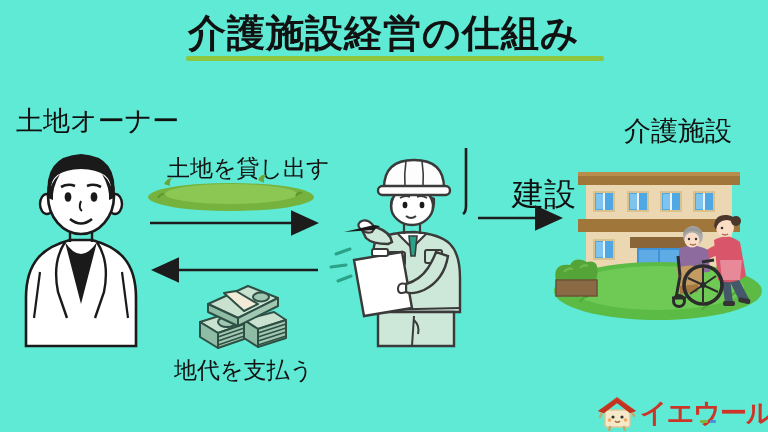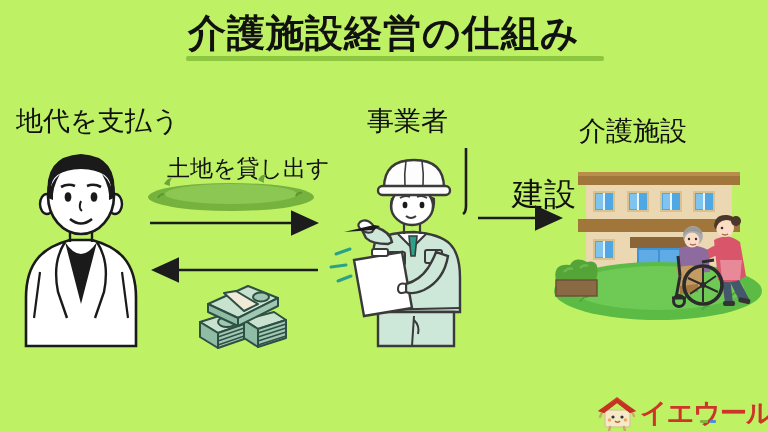--- a/index.html
+++ b/index.html
@@ -1,31 +1,31 @@
 <!DOCTYPE html>
 <html><head>
 <meta charset="utf-8">
 <style>
   html,body{margin:0;padding:0;background:#fff;}
   .canvas{
-    position:relative;width:768px;height:432px;background:#bef264;overflow:hidden;
+    position:relative;width:768px;height:432px;background:#5eead4;overflow:hidden;
     font-family:"DejaVu Sans","Liberation Sans",sans-serif;color:#1c1c1c;
   }
   .abs{position:absolute;}
   .title{
     left:0;right:0;top:8px;text-align:center;
     font-size:38px;font-weight:900;letter-spacing:1px;color:#111;
   }
   .title-underline{
     left:186px;top:56px;width:418px;height:5px;background:#8dc63f;border-radius:2px;
   }
   .entity-label{font-size:27px;font-weight:500;color:#111;white-space:nowrap;}
   .lbl-owner{left:16px;top:103px;}
   .lbl-operator{left:367px;top:103px;}
-  .lbl-facility{left:579px;top:113px;font-family:Liberation Serif, serif;}
+  .lbl-facility{left:624px;top:113px;font-family:Liberation Serif, serif;}
   .flow-label{font-size:23px;color:#111;white-space:nowrap;}
   .lbl-lend{left:167px;top:153px;}
   .lbl-pay{left:174px;top:355px;}
   .lbl-build{left:512px;top:173px;font-size:32px;color:#111;white-space:nowrap;}
   .logo{left:596px;top:393px;width:168px;height:38px;}
   .logo-text{
     position:absolute;left:44px;top:2px;font-size:27px;font-weight:900;
     color:#cc3527;letter-spacing:-1px;white-space:nowrap;
   }
   .logo-mark-green{position:absolute;left:104px;top:27px;width:8px;height:3px;background:#7cb63f;border-radius:1px;}
@@ -33,25 +33,25 @@
   svg{display:block;}
 </style>
 </head>
 <body>
 
 <div class="canvas">
 
   <div class="abs title">介護施設経営の仕組み</div>
   <div class="abs title-underline"></div>
 
-  <div class="abs entity-label lbl-owner">地代を支払う</div>
-  <div class="abs entity-label lbl-operator">事業者</div>
+  <div class="abs entity-label lbl-owner">土地オーナー</div>
   <div class="abs entity-label lbl-facility">介護施設</div>
 
   <div class="abs flow-label lbl-lend">土地を貸し出す</div>
+  <div class="abs flow-label lbl-pay">地代を支払う</div>
   <div class="abs lbl-build">建設</div>
 
   <svg class="abs" style="left:0;top:0" width="768" height="432" viewBox="0 0 768 432">
     <defs>
       <marker id="ah" markerWidth="11" markerHeight="10" refX="9" refY="5" orient="auto">
         <path d="M0,0 L11,5 L0,10 z" fill="#1c1c1c"></path>
       </marker>
     </defs>
     <line x1="150" y1="223" x2="314" y2="223" stroke="#1c1c1c" stroke-width="2.6" marker-end="url(#ah)"></line>
     <line x1="318" y1="270" x2="156" y2="270" stroke="#1c1c1c" stroke-width="2.6" marker-end="url(#ah)"></line>

